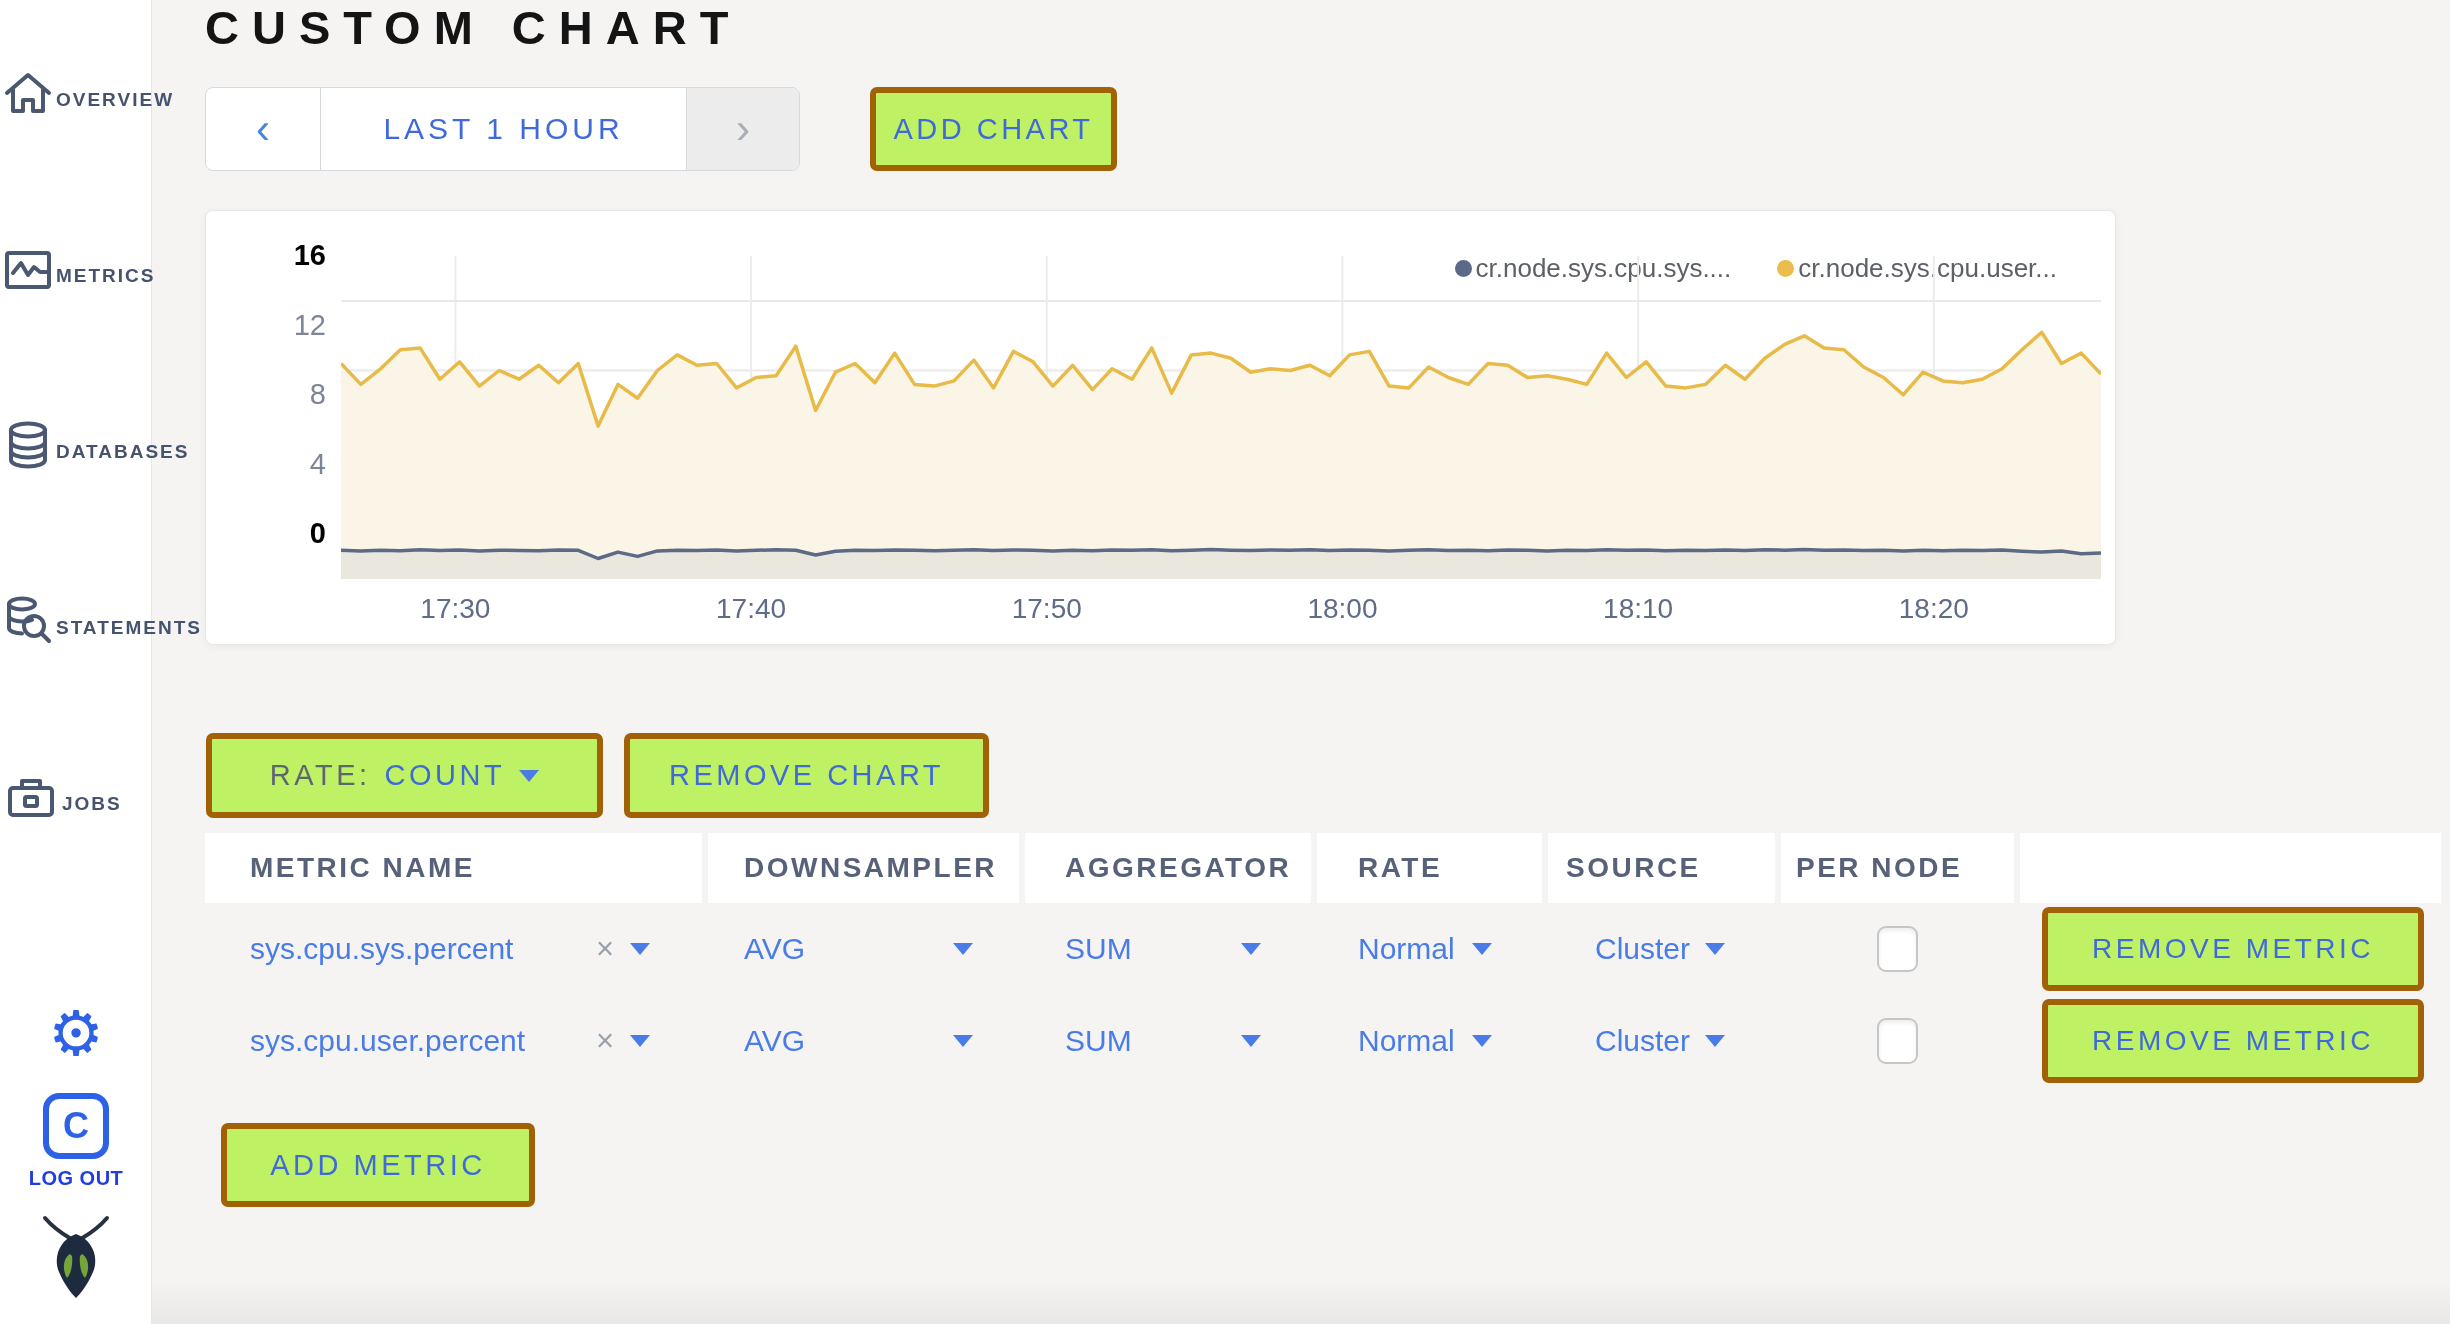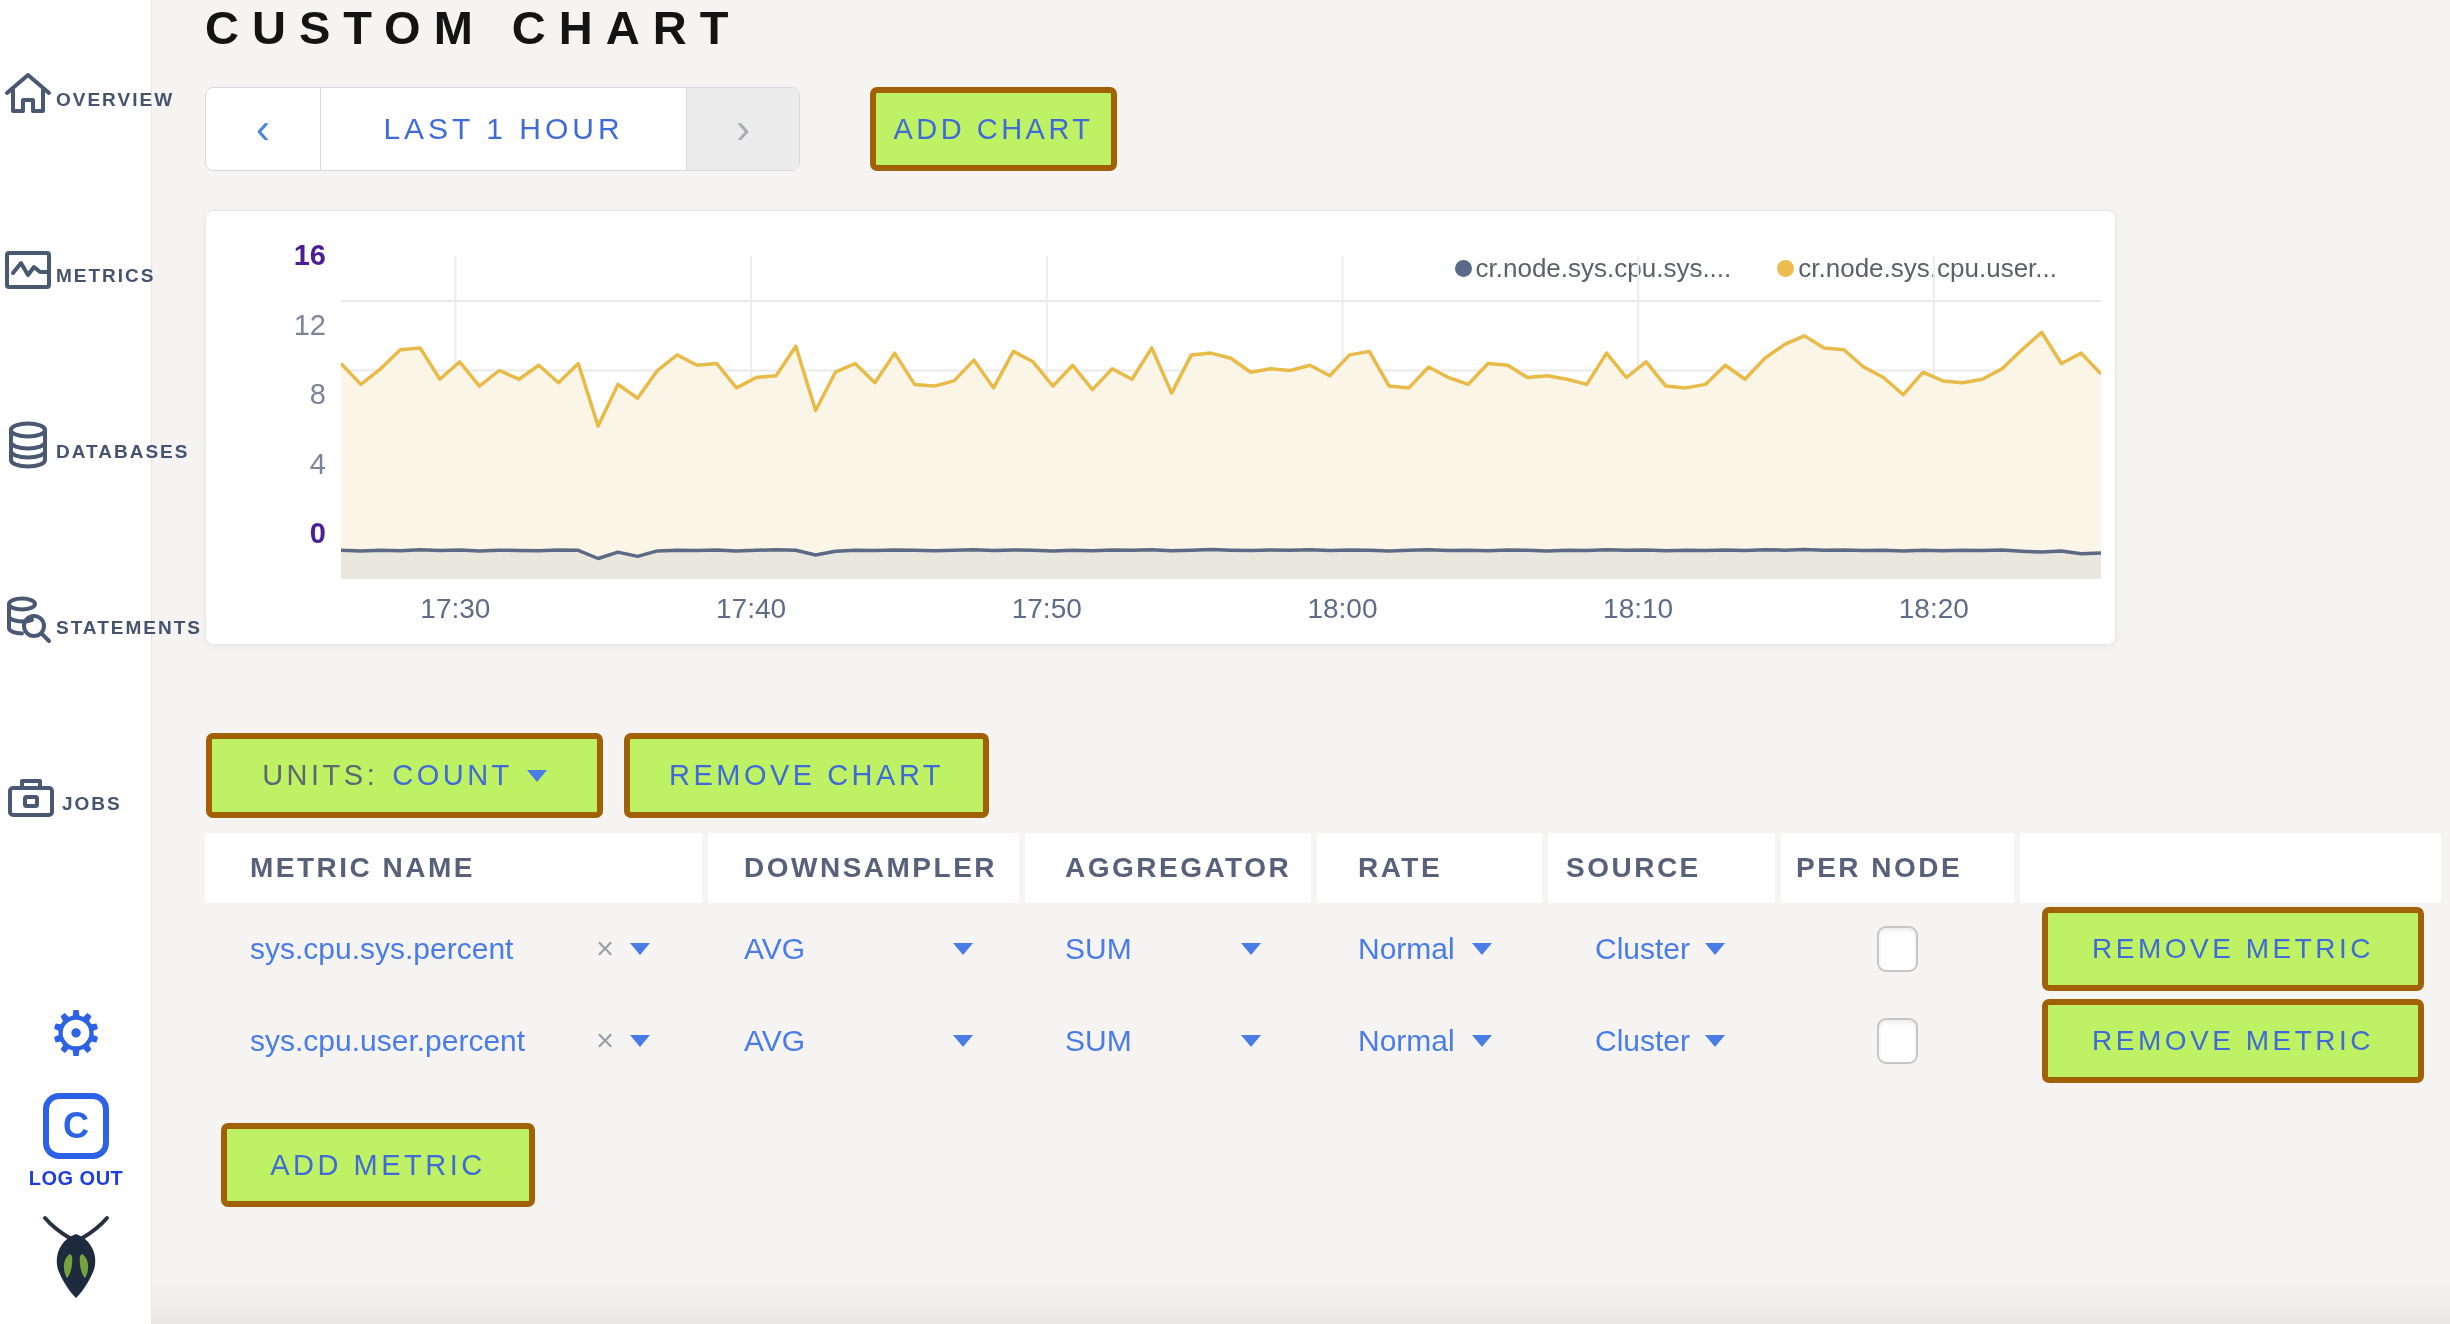--- a/index.html
+++ b/index.html
@@ -47,21 +47,21 @@
   
   .chart-card { position:absolute; left:53px; top:210px; width:1911px; height:435px; background:#fff;
                 border:1px solid #e7e7e7; border-radius:8px; box-shadow:0 2px 8px rgba(0,0,0,0.05); }
   .legend { position:absolute; top:42px; right:58px; display:flex; gap:46px; }
   .legend-item { display:flex; align-items:center; gap:4px; }
   .legend-dot { width:17px; height:17px; border-radius:50%; }
   .legend-text { font-size:26px; color:#5c6068; }
   .plot-area { position:absolute; left:135px; top:45px; width:1760px; height:323px; }
   .plot-area svg { display:block; }
   .y-tick { position:absolute; width:85px; text-align:right; font-size:29px; color:#7d8698; left:35px; }
-  .y-tick.dark { color:#4c1d95; font-weight:bold;text-align:right; }
+  .y-tick.dark { color:#000000; font-weight:bold;text-align:right; }
   .x-tick { position:absolute; width:110px; text-align:center; font-size:28px; color:#5f6c87; top:382px; }
 
   
   .units-btn { position:absolute; left:54px; top:733px; width:397px; height:85px; gap:14px; }
   .units-label { color:#5e6670; letter-spacing:3.5px; }
   .units-value { color:#3f6ad8; letter-spacing:3.5px; }
   .remove-chart { position:absolute; left:472px; top:733px; width:365px; height:85px; }
 
   .caret { width:0; height:0; border-left:10px solid transparent; border-right:10px solid transparent;
            border-top:12px solid #4a7ce8; display:inline-block; }
@@ -226,21 +226,21 @@
           <div class="x-tick" style="left: 194.4px;">17:30</div>
           <div class="x-tick" style="left: 490.08px;">17:40</div>
           <div class="x-tick" style="left: 785.76px;">17:50</div>
           <div class="x-tick" style="left: 1081.44px;">18:00</div>
           <div class="x-tick" style="left: 1377.12px;">18:10</div>
           <div class="x-tick" style="left: 1672.8px;">18:20</div>
         </div>
     </div>
 
     <button class="btn units-btn">
-      <span class="units-label">UNITS:</span>
+      <span class="units-label">RATE:</span>
       <span class="units-value">COUNT</span>
       <span class="caret"></span>
     </button>
     <button class="btn remove-chart">REMOVE CHART</button>
 
     <div class="mtable">
       <div class="mgrid mhead">
         <div class="hcell">METRIC NAME</div>
         <div class="hcell">DOWNSAMPLER</div>
         <div class="hcell">AGGREGATOR</div>

